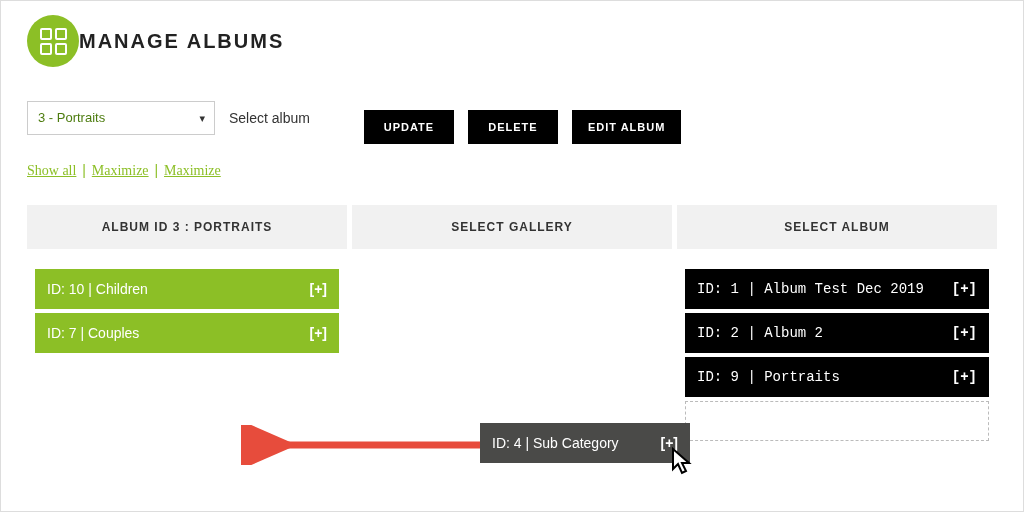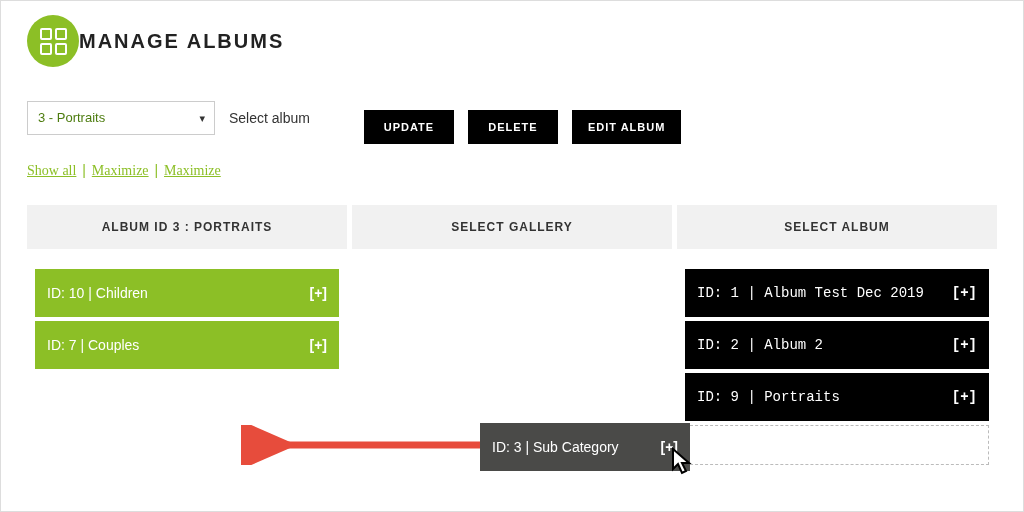--- a/index.html
+++ b/index.html
@@ -133,21 +133,21 @@
     padding: 15px 8px;
     margin-bottom: 20px;
   }
   .panel-body {
     padding: 0 8px;
   }
   .item {
     display: flex;
     justify-content: space-between;
     align-items: center;
-    height: 48px;
+    height: 40px;
     padding: 0 12px;
     color: #fff;
     font-size: 14px;
     margin-bottom: 4px;
     cursor: pointer;
   }
   .item-green { background: #8cbf26; }
   .item-black { background: #000; font-family: Liberation Mono, monospace; }
   .item-gray  { background: #4a4a48; }
   .expand {
@@ -259,21 +259,21 @@
           <span class="expand">[+]</span>
         </div>
       </div>
       <div class="drop-placeholder"></div>
     </div>
 
   </div>
 
   <div class="drag-item">
     <div class="item item-gray">
-      <span>ID: 3 | Sub Category</span>
+      <span>ID: 4 | Sub Category</span>
       <span class="expand">[+]</span>
     </div>
   </div>
 
   <svg class="drag-cursor" width="26" height="30">
     <polygon points="2,2 2,22 7,17 11,26 15,24 11,16 18,16" fill="#fff" stroke="#000" stroke-width="2"></polygon>
   </svg>
 
   <svg class="arrow-annot" width="250" height="40">
     <defs>

